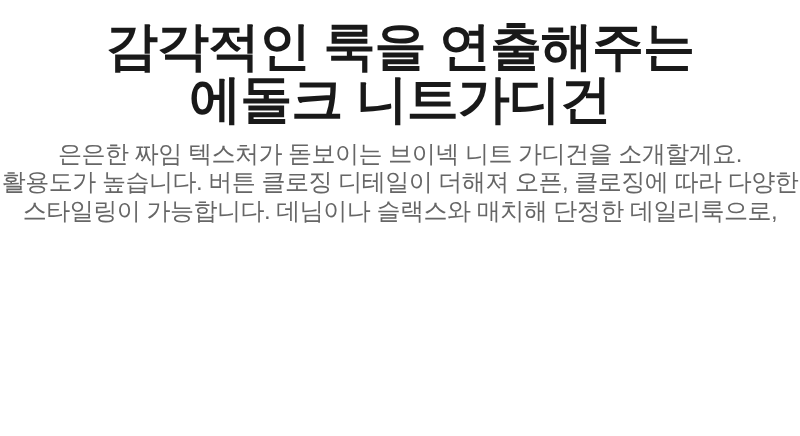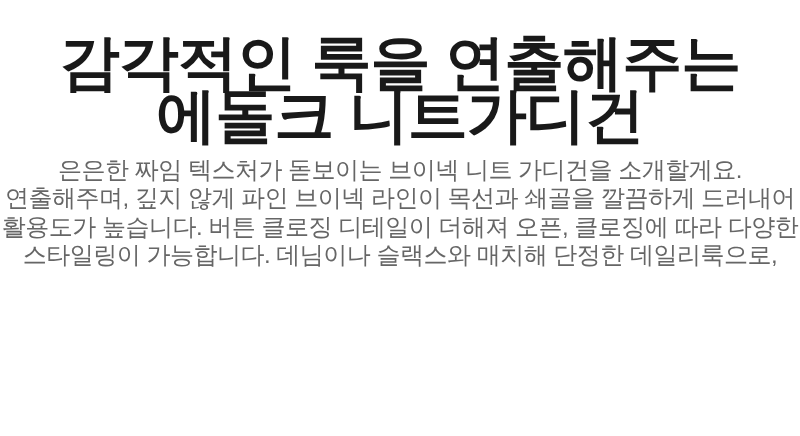--- a/index.html
+++ b/index.html
@@ -14,22 +14,22 @@
     height: 436px;
     background: #ffffff;
     overflow: hidden;
   }
   .content {
     width: 100%;
     text-align: center;
   }
   h1.title {
     margin: 0;
-    padding-top: 36px;
-    font-size: 60px;
+    padding-top: 20px;
+    font-size: 52px;
     line-height: 53px;
     font-weight: 700;
     letter-spacing: -1px;
     color: #191919;
   }
   h1.title .t-line {
     display: block;
   }
   .desc {
     margin-top: 14px;
@@ -50,20 +50,19 @@
 <div class="canvas">
   <div class="content">
 
     <h1 class="title">
       <span class="t-line">감각적인 룩을 연출해주는</span>
       <span class="t-line">에돌크 니트가디건</span>
     </h1>
 
     <div class="desc">
       <span class="d-line">은은한 짜임 텍스처가 돋보이는 브이넥 니트 가디건을 소개할게요.</span>
-      <span class="d-line">연출해주며, 깊지 않게 파인 브이넥 라인이 목선과 쇄골을 깔끔하게 드러내어</span>
       <span class="d-line">활용도가 높습니다. 버튼 클로징 디테일이 더해져 오픈, 클로징에 따라 다양한</span>
       <span class="d-line">스타일링이 가능합니다. 데님이나 슬랙스와 매치해 단정한 데일리룩으로,</span>
 
     </div>
 
   </div>
 </div>
 
 </body></html>

